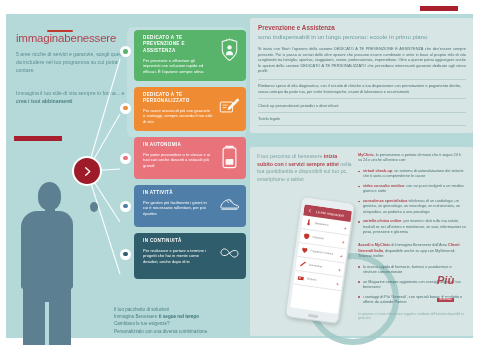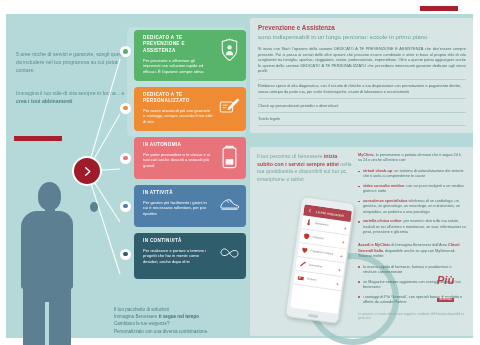--- a/index.html
+++ b/index.html
@@ -146,20 +146,24 @@
 <div id="page">
 
   <div class="top-strip"></div>
   <div class="top-red"></div>
   <div class="left-strip"></div>
   <div class="side-strip"></div>
   <div class="bottom-strip"></div>
 
   <div class="left-panel">
 
+    <div class="logo">
+      <span class="accent"></span>
+      <span>immaginabenessere</span>
+    </div>
 
     <div class="intro">5 aree ricche di servizi e garanzie, scegli quelle da includere nel tuo programma su cui potrai contare.</div>
     <div class="intro2">
       <span>Immagina il tuo stile di vita sempre in forma... e</span><br>
       <span class="bold">crea i tuoi abbinamenti</span>
     </div>
 
     <div class="red-rule"></div>
 
     <svg class="lines" viewBox="0 0 242 324">

